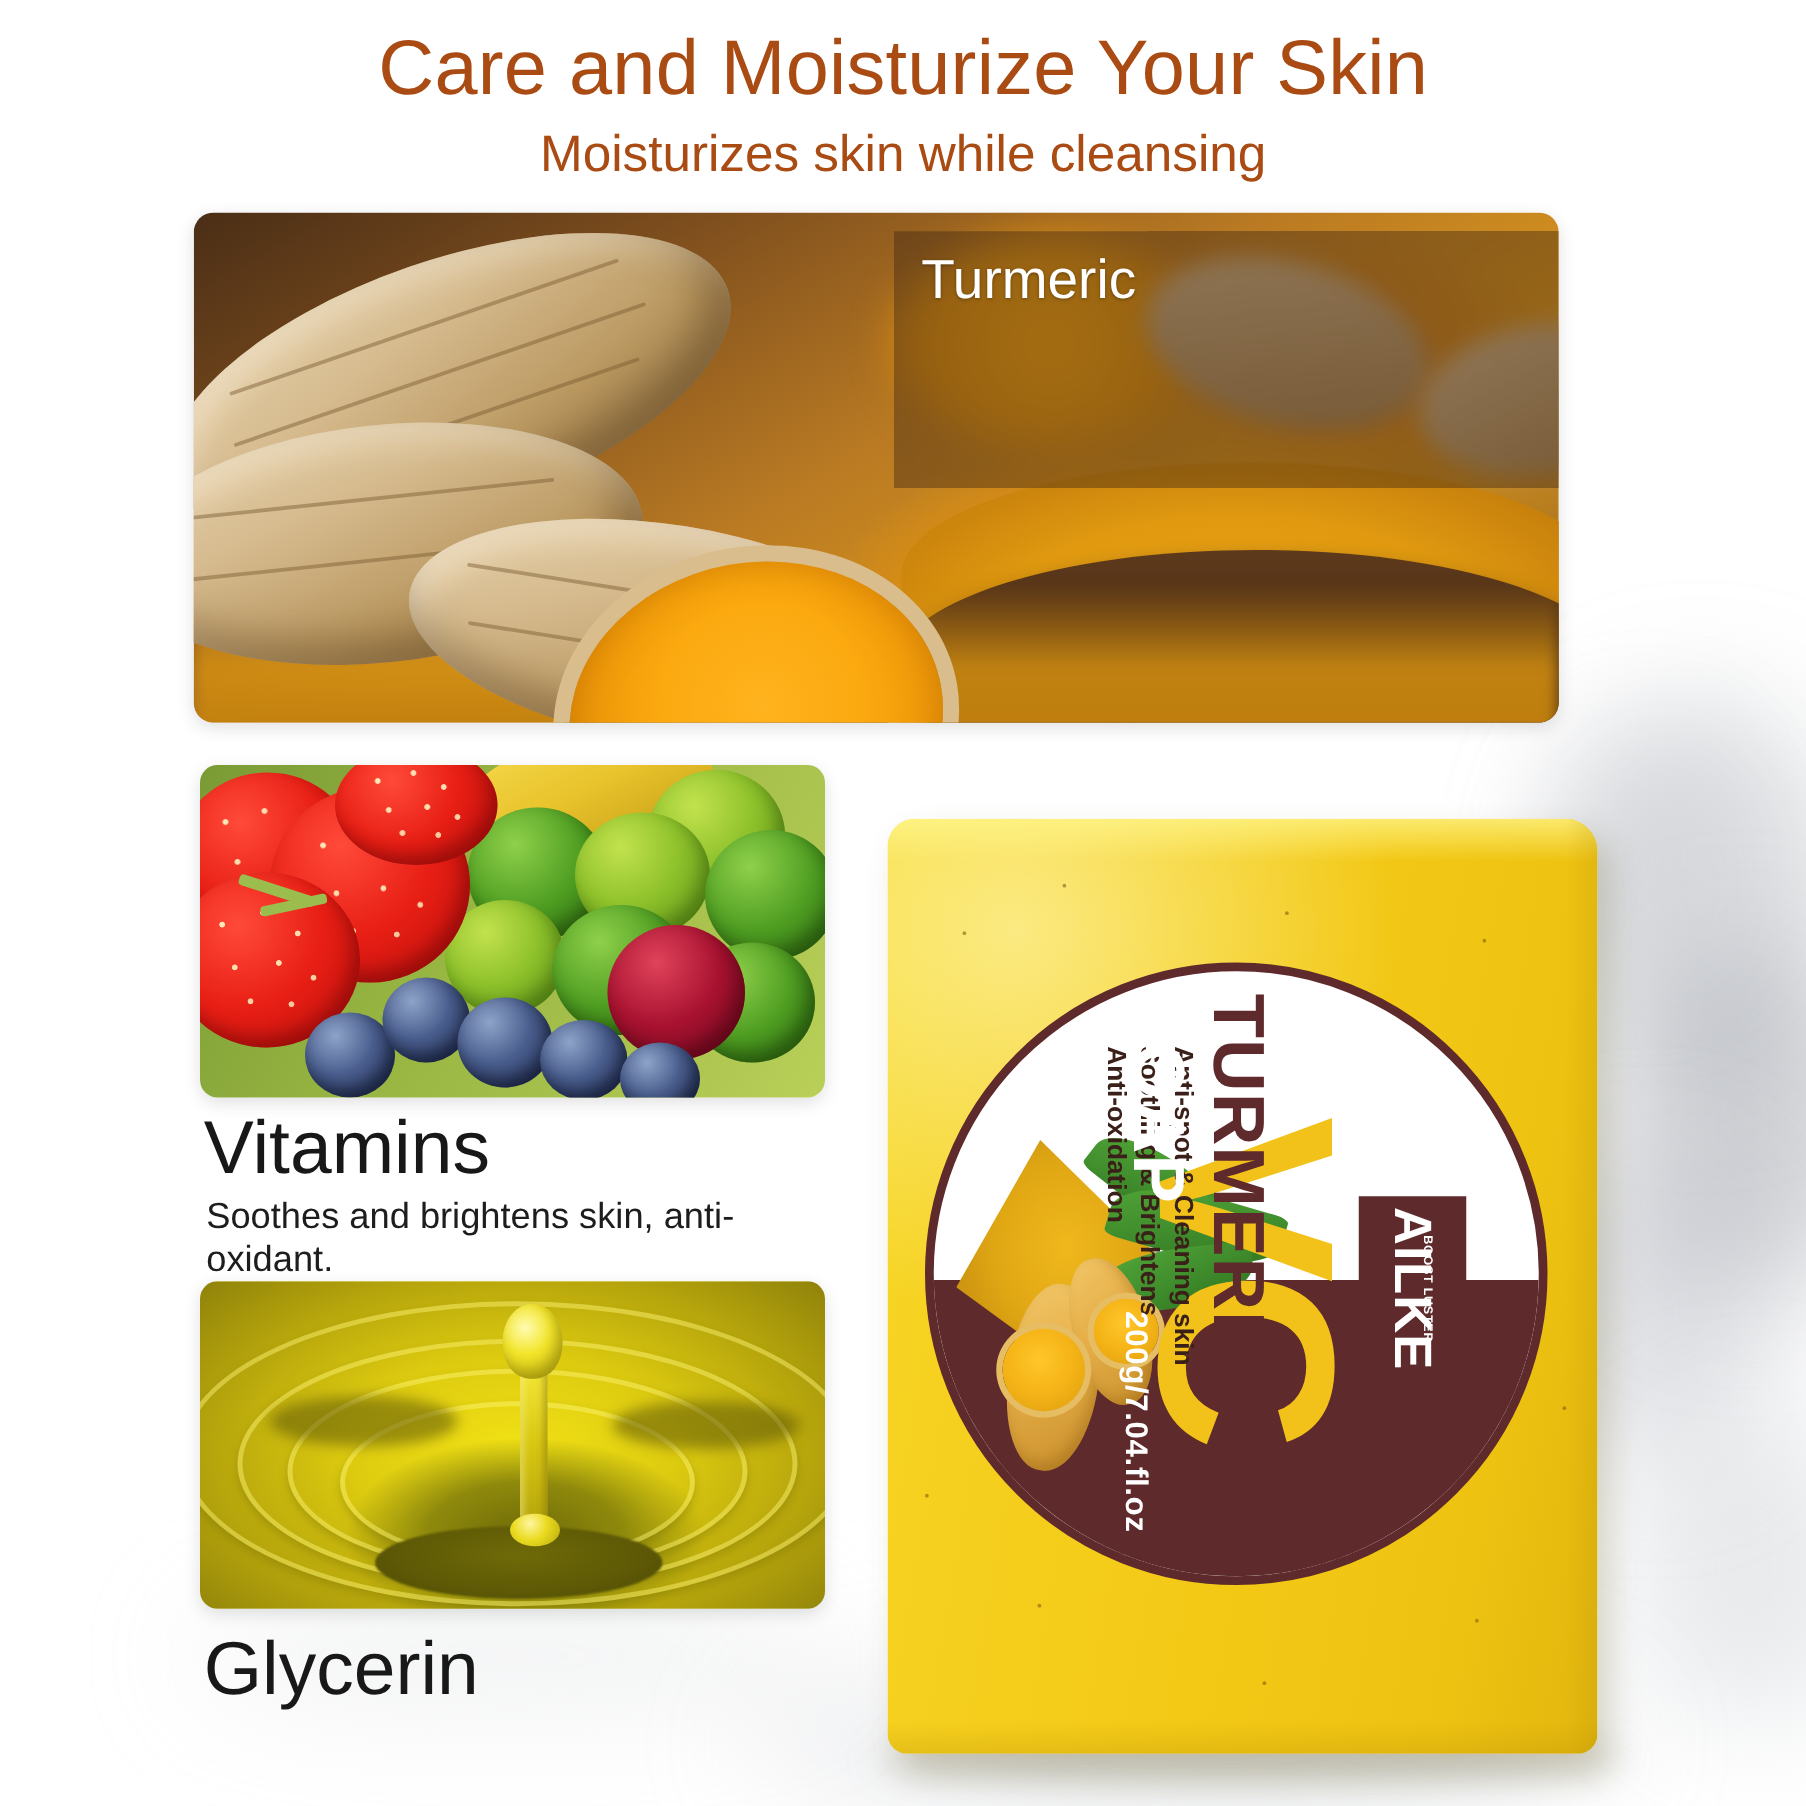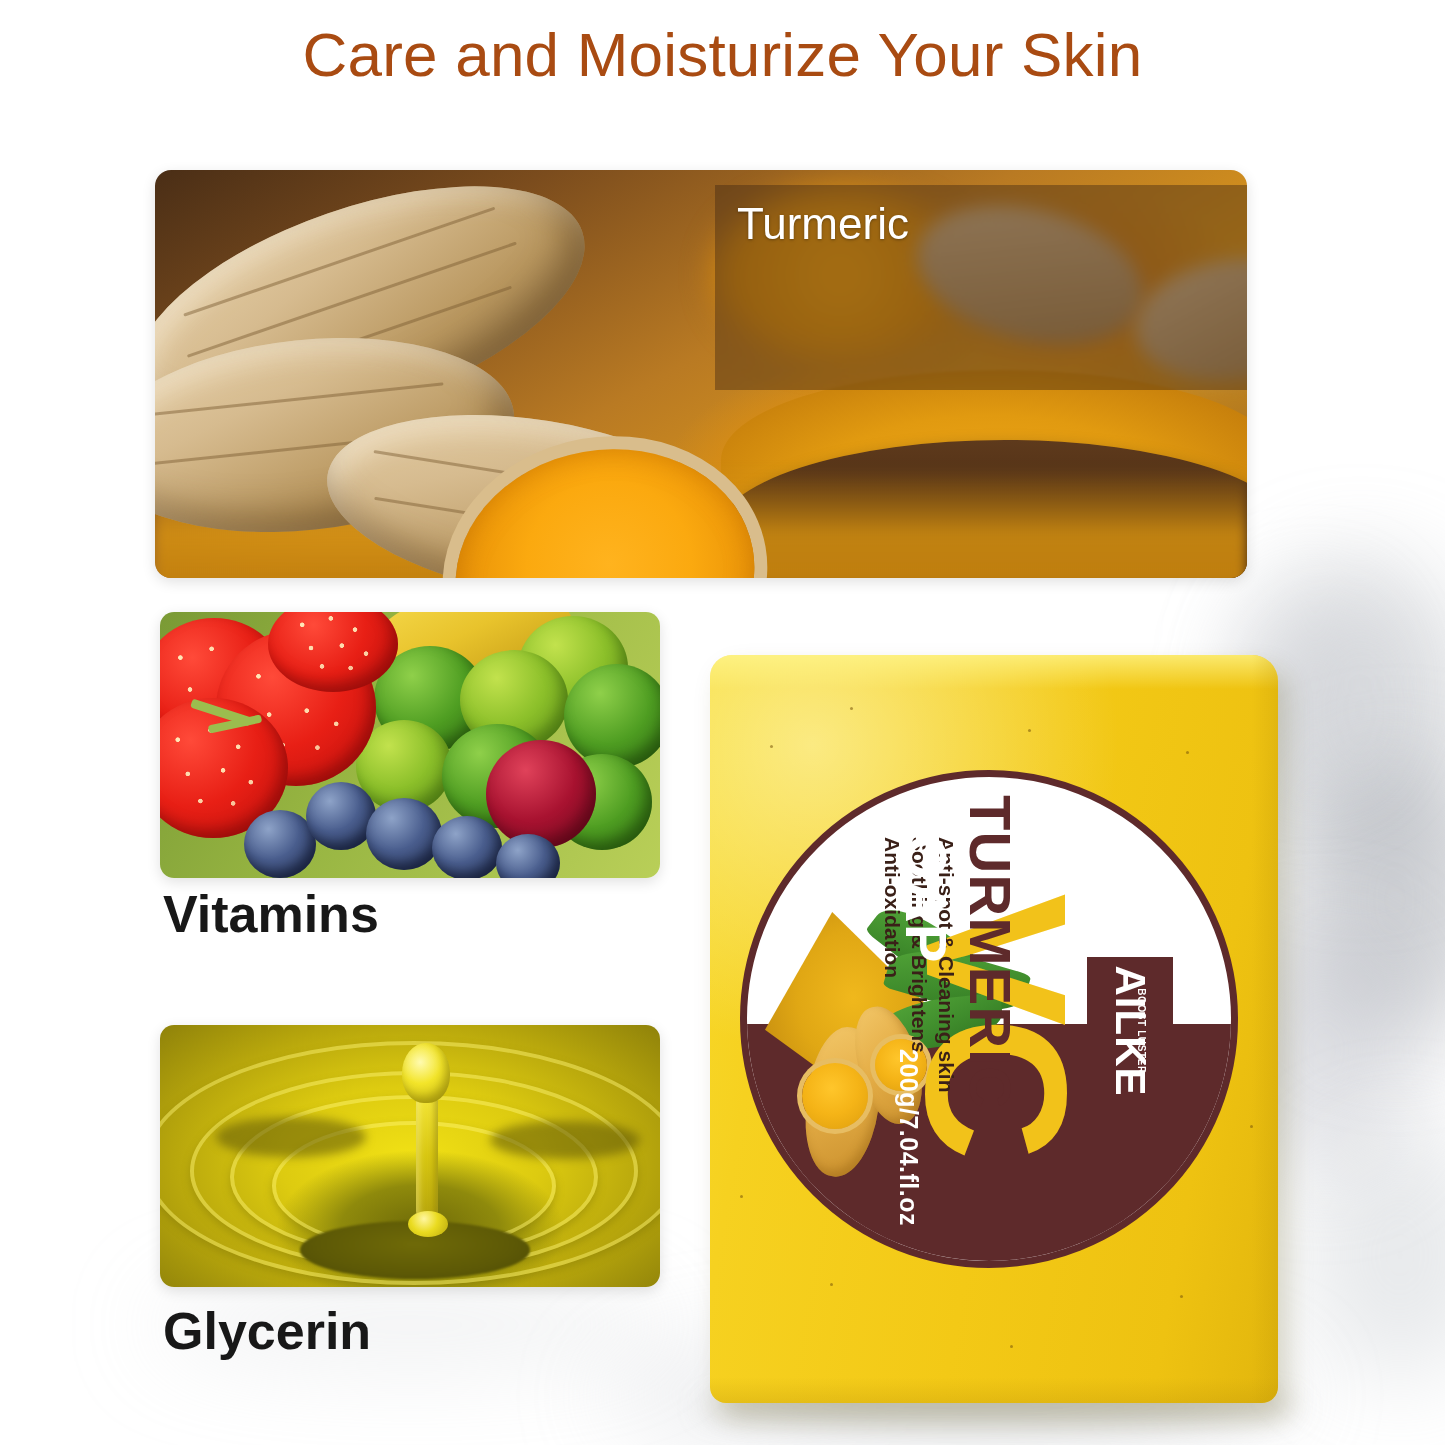--- a/index.html
+++ b/index.html
@@ -265,23 +265,23 @@
     position: absolute;
     border-radius: 50%;
     background: rgba(92,86,7,.55);
     filter: blur(5px);
   }
 
   
   .ing-title {
     position: absolute;
     color: #181818;
-    font-size: 52px;
+    font-size: 60px;
     line-height: 1;
-    font-weight: 700;
+    font-weight: 400;
   }
   .ing-desc {
     position: absolute;
     color: #1d1d1d;
     font-size: 29px;
     line-height: 1.2;
     font-weight: 400;
   }
   #vitamins-title  { left: 163px; top: 888px; }
   #vitamins-desc   { left: 165px; top: 956px; width: 520px; }
@@ -489,20 +489,21 @@
     <div class="blob b2"></div>
     <div class="blob b3"></div>
     <div class="blob b4"></div>
     <div class="blob b5"></div>
     <div class="blob b6"></div>
     <div class="blob b7"></div>
   </div>
 
   <div class="headline-wrap">
     <div class="headline">Care and Moisturize Your Skin</div>
+    <div class="subhead">Moisturizes skin while cleansing</div>
   </div>
 
   <div class="card" id="banner-turmeric">
     <div class="tm-blur-orange"></div>
     <div class="tm-blur-root" id="tm-blur-1"></div>
     <div class="tm-blur-root" id="tm-blur-2"></div>
 
     <div class="tm-powder-heap"></div>
     <div class="tm-bowl"></div>
     <div class="tm-powder-floor"></div>
@@ -546,20 +547,21 @@
     <div class="fr-stem" style="left:48px;top:108px;width:54px;height:8px;transform:rotate(-12deg);"></div>
 
     <div class="fr fr-blue" style="left:84px;top:198px;width:72px;height:68px;"></div>
     <div class="fr fr-blue" style="left:146px;top:170px;width:70px;height:68px;"></div>
     <div class="fr fr-blue" style="left:206px;top:186px;width:76px;height:72px;"></div>
     <div class="fr fr-blue" style="left:272px;top:204px;width:70px;height:64px;"></div>
     <div class="fr fr-blue" style="left:336px;top:222px;width:64px;height:58px;"></div>
   </div>
 
   <div class="ing-title" id="vitamins-title">Vitamins</div>
+  <div class="ing-desc" id="vitamins-desc">Soothes and brightens skin, anti-oxidant.</div>
 
   <div class="card" id="card-glycerin">
     <div class="gly-ripple" style="left:30px;top:46px;width:440px;height:192px;"></div>
     <div class="gly-ripple" style="left:70px;top:70px;width:360px;height:156px;"></div>
     <div class="gly-ripple" style="left:112px;top:96px;width:276px;height:122px;"></div>
     <div class="gly-ripple" style="left:-16px;top:16px;width:532px;height:236px;"></div>
     <div class="gly-shade" style="left:56px;top:92px;width:150px;height:40px;"></div>
     <div class="gly-shade" style="left:330px;top:96px;width:150px;height:38px;"></div>
     <div class="gly-pool"></div>
     <div class="gly-drop-stem"></div>

